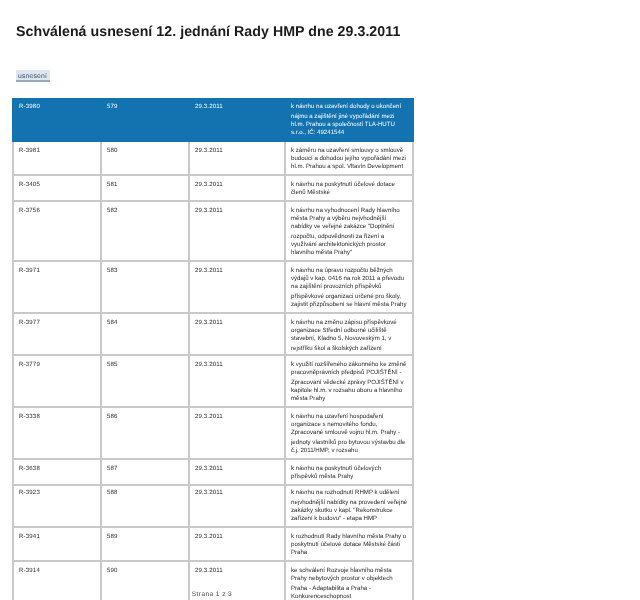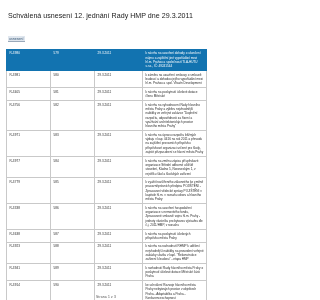--- a/index.html
+++ b/index.html
@@ -19,21 +19,21 @@
   .page {
     width: 212px;
     height: 300px;
     box-sizing: border-box;
     padding: 0 6px;
     position: relative;
     background: #fff;
   }
   .doc-title {
     font-size: 7.1px;
-    font-weight: 400;
+    font-weight: 700;
     letter-spacing: 0.02px;
     color: #1b1b1b;
     margin: 13px 16px 0 2px;
     line-height: 1.1;
     white-space: nowrap;
   }
   .subnav {
     margin: 5px 0 4px 2px;
     display: inline-block;
   }

